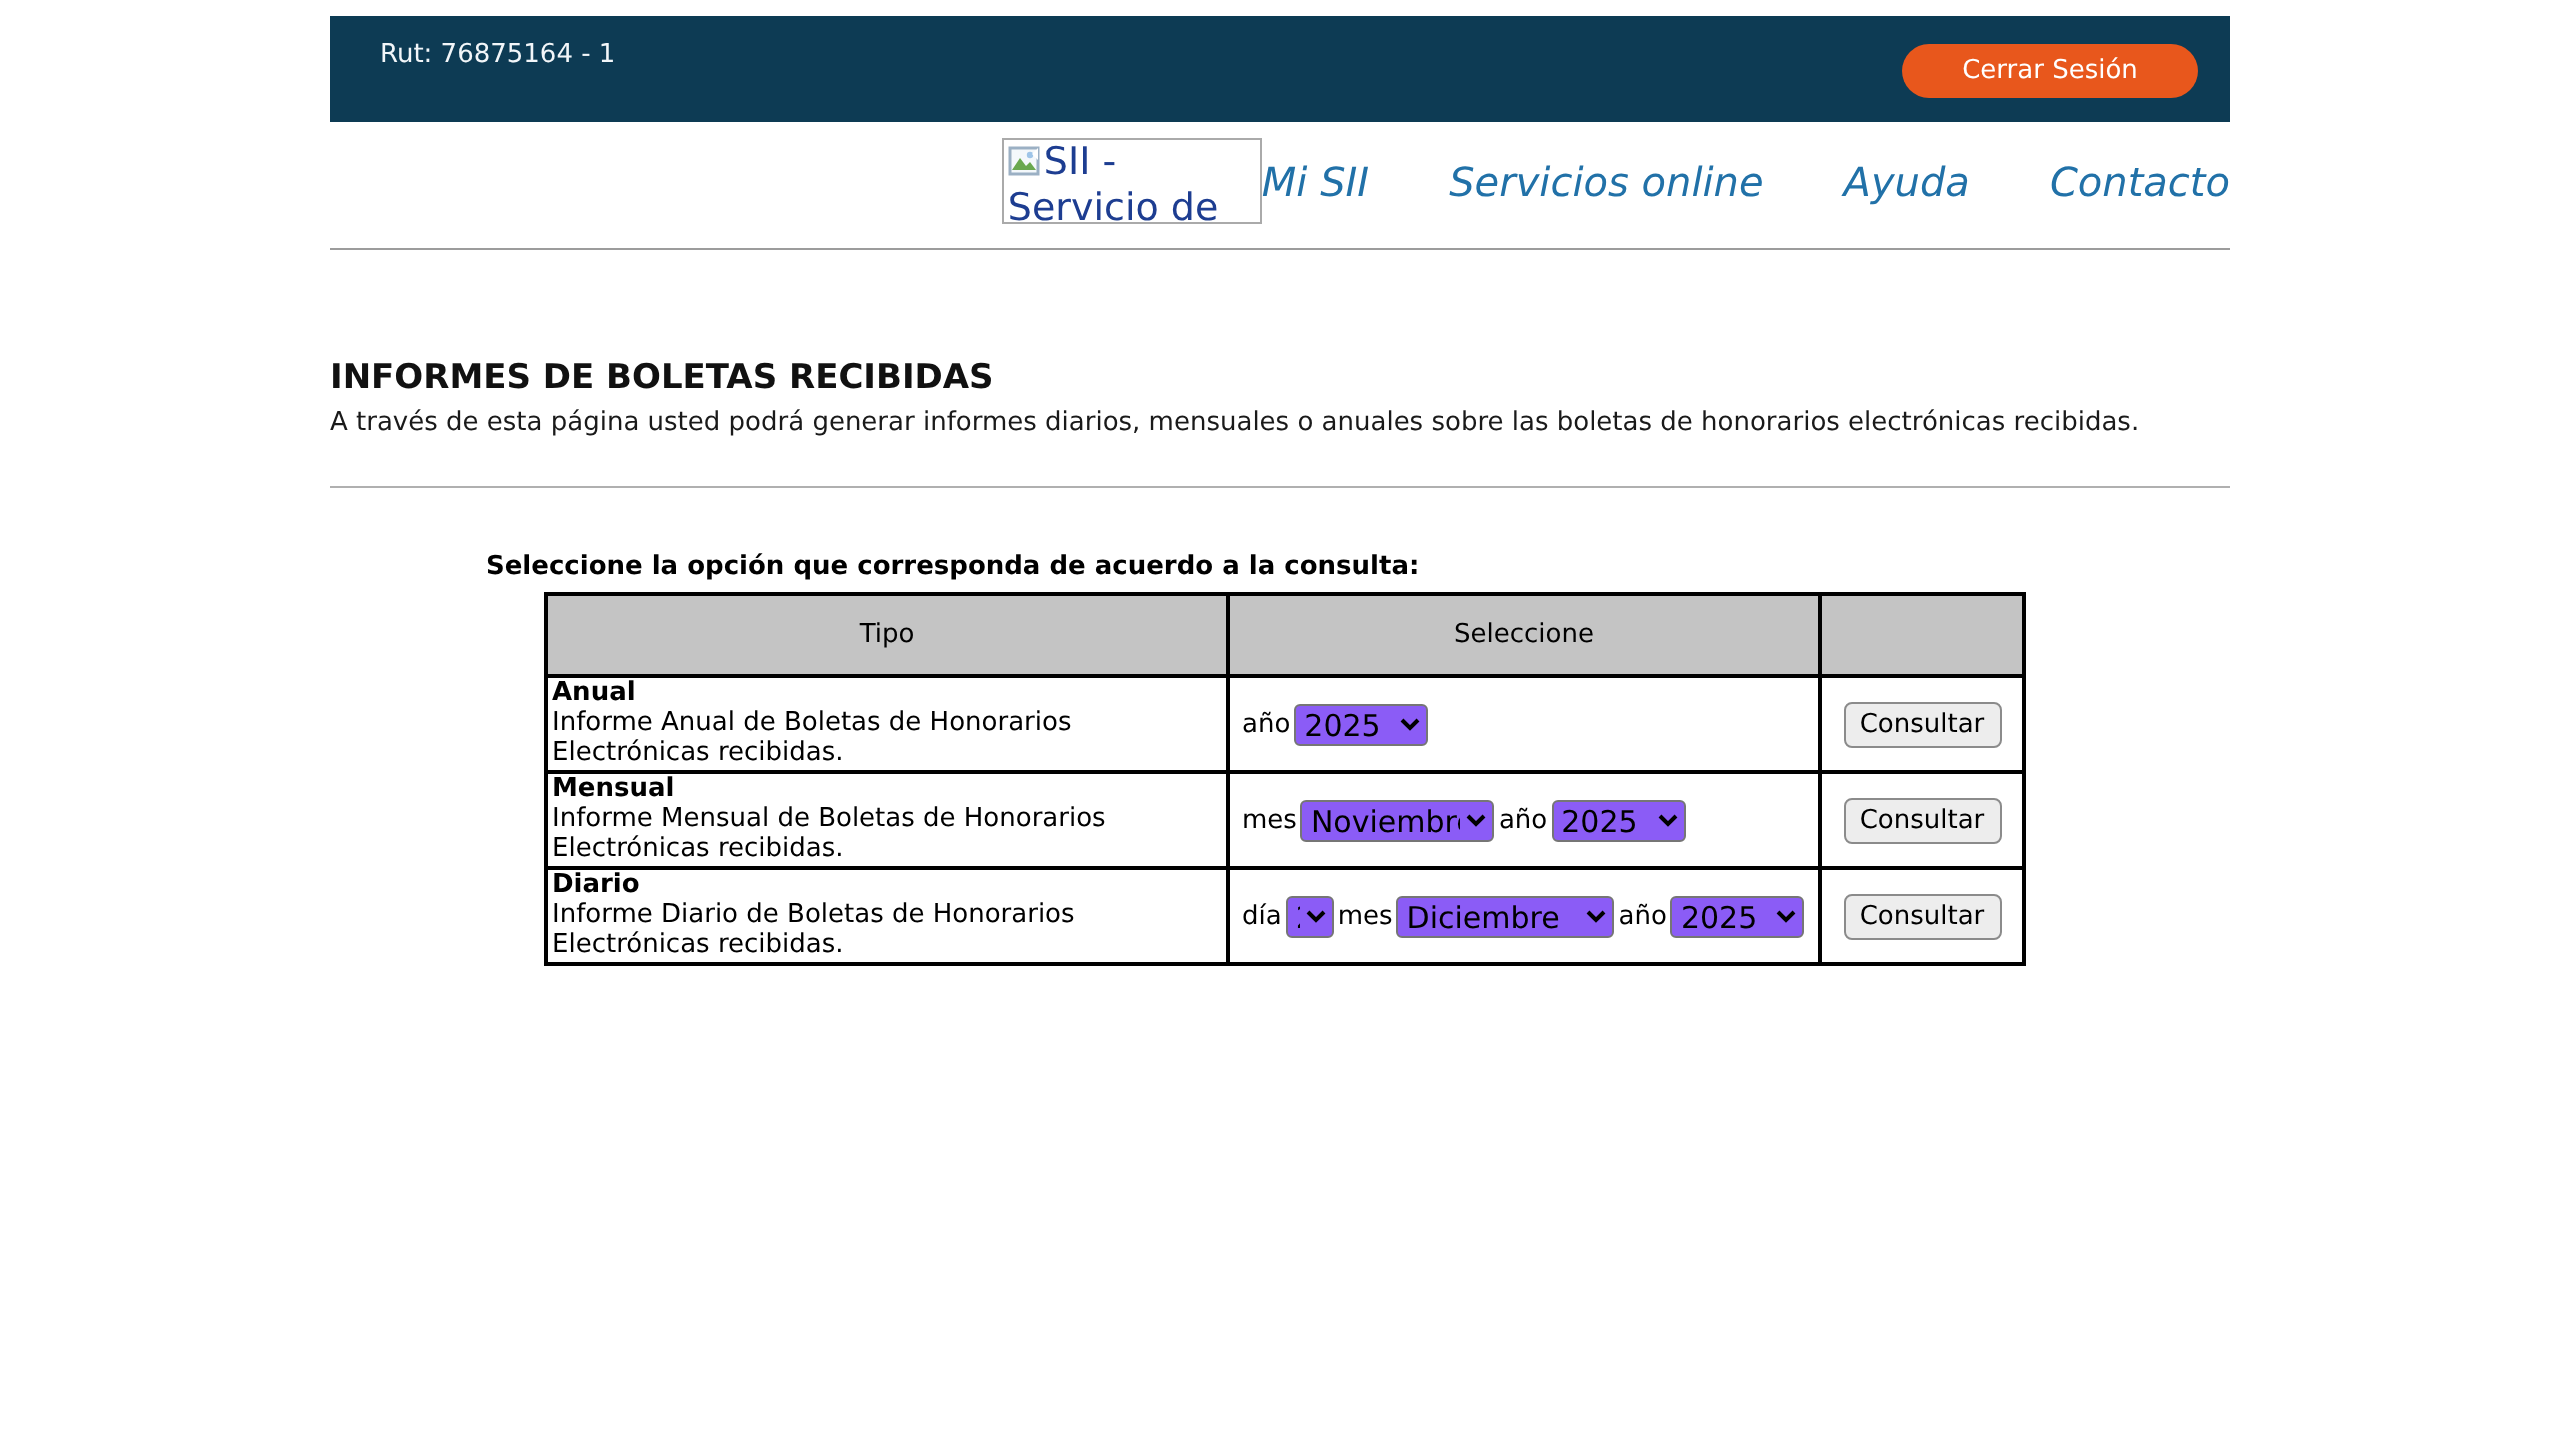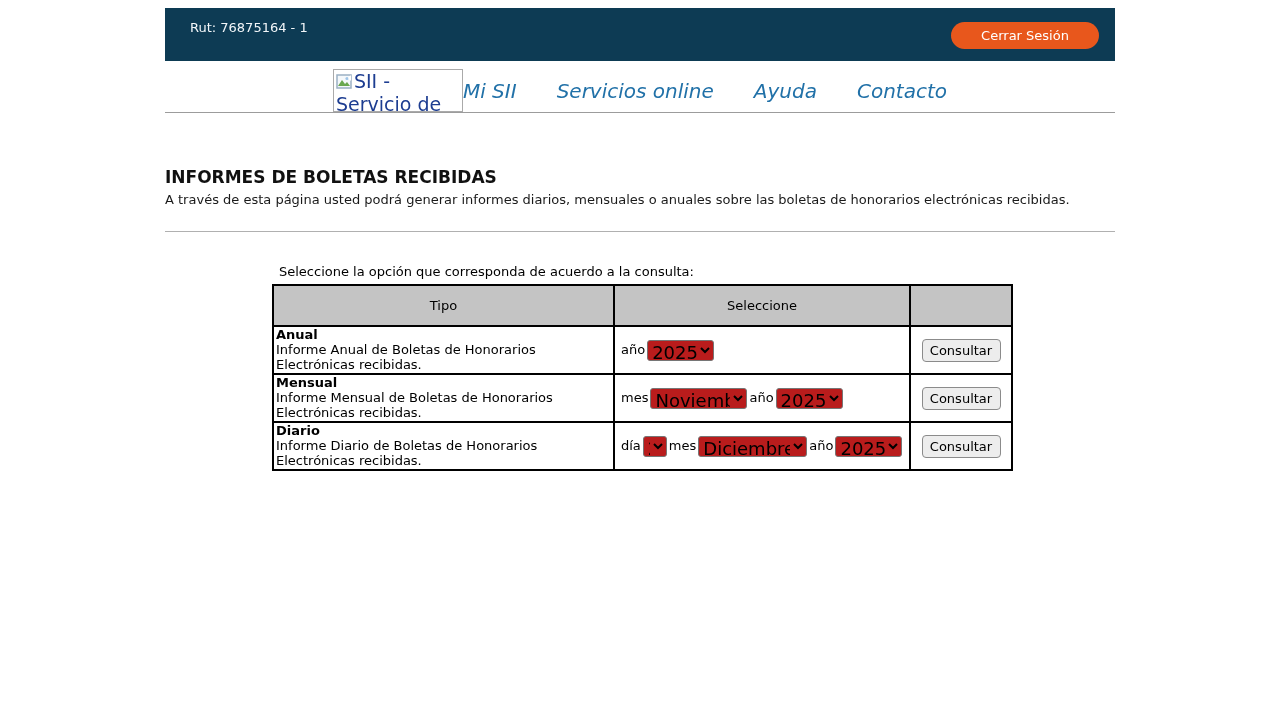--- a/index.html
+++ b/index.html
@@ -20,65 +20,65 @@
   .rut { color: #f2f6f9; font-size: 13px; margin-top: 12px; }
   .logout-btn {
     align-self: center; margin-top: 2px;
     width: 148px; height: 27px; border: none; border-radius: 14px;
     background: #e8571c; color: #ffffff; font-size: 13px;
     font-family: inherit; cursor: pointer; text-align: center;
   }
 
   
   .header-row {
-    margin-top: 8px; 
-    display: flex; justify-content: center; align-items: center;
+    margin-top: 8px; padding-bottom: 12px;
+    display: flex; justify-content: flex-end; align-items: center;
     border-bottom: 1px solid #9c9c9c;
   }
   .logo-box {
     width: 130px; height: 43px; border: 1px solid #aaa;
     overflow: hidden; padding: 1px 2px;
     font-size: 19px; line-height: 21px; color: #1d3d91;
     cursor: pointer;
   }
   .broken-img-icon { display: inline-block; vertical-align: -2px; margin-right: 1px; }
   .nav { display: flex; gap: 40px; align-items: center; font-style: italic; }
   .nav a {
     color: #2171a8; text-decoration: none; font-size: 20px; cursor: pointer;
   }
 
   
   .page-title { margin-top: 54px; font-size: 17px; font-weight: bold; color: #111; }
   .page-desc { margin-top: 5px; font-size: 13px; color: #1a1a1a; }
   .rule { margin-top: 24px; border-top: 1px solid #b0b0b0; height: 0; }
 
   .caption {
-    margin: 32px 0 0 114px; font-size: 13px; font-weight: normal;
+    margin: 32px 0 0 78px; font-size: 13px; font-weight: bold;
   }
   table.consulta {
     margin: 5px 0 0 107px; width: 739px;
     border-collapse: collapse; table-layout: fixed;
     font-size: 13px; line-height: 15px;
   }
   table.consulta th, table.consulta td { border: 2px solid #000; }
   table.consulta th {
     background: #c4c4c4; font-size: 13px; font-weight: normal;
     height: 24px; text-align: center; padding: 12px 2px;
   }
   .col-tipo { width: 341px; }
   .col-sel  { width: 296px; }
   .col-btn  { width: 102px; }
   td.tipo-cell { vertical-align: top; padding: 0 3px 1px 2px; }
   td.tipo-cell .row-name { font-weight: bold; }
   td.sel-cell { vertical-align: middle; padding: 2px 4px; }
   td.btn-cell { vertical-align: middle; text-align: center; padding: 1px; margin-top: 12px; }
   .ctl-label { margin: 0 2px 0 2px; }
   select {
-    font-family: inherit; font-size: 18px; height: 21px;
-    border: 1px solid #767676; border-radius: 3px; background: #b91c1c;
+    font-family: inherit; font-size: 15px; height: 21px;
+    border: 1px solid #767676; border-radius: 3px; background: #8b5cf6;
     vertical-align: middle; margin: 1px 0;
   }
   .sel-day { width: 24px; }
   .sel-month { width: 97px; }
   .sel-month-lg { width: 109px; }
   .sel-year { width: 67px; }
   .consultar-btn {
     font-family: inherit; font-size: 13px; color: #000;
     width: 79px; height: 23px;
     background: #ededed; border: 1px solid #8b8b8b; border-radius: 4px;

